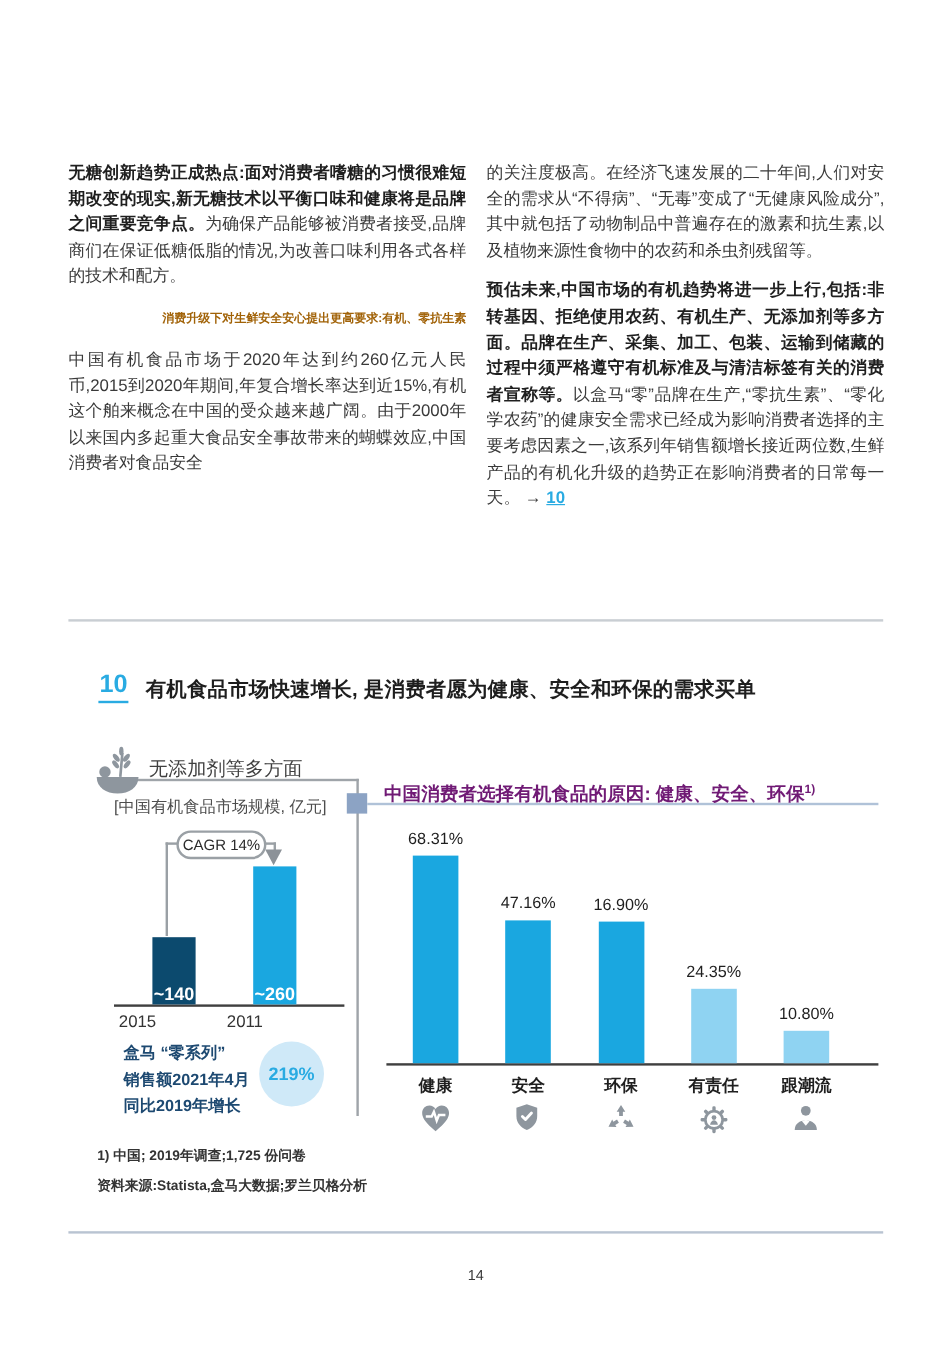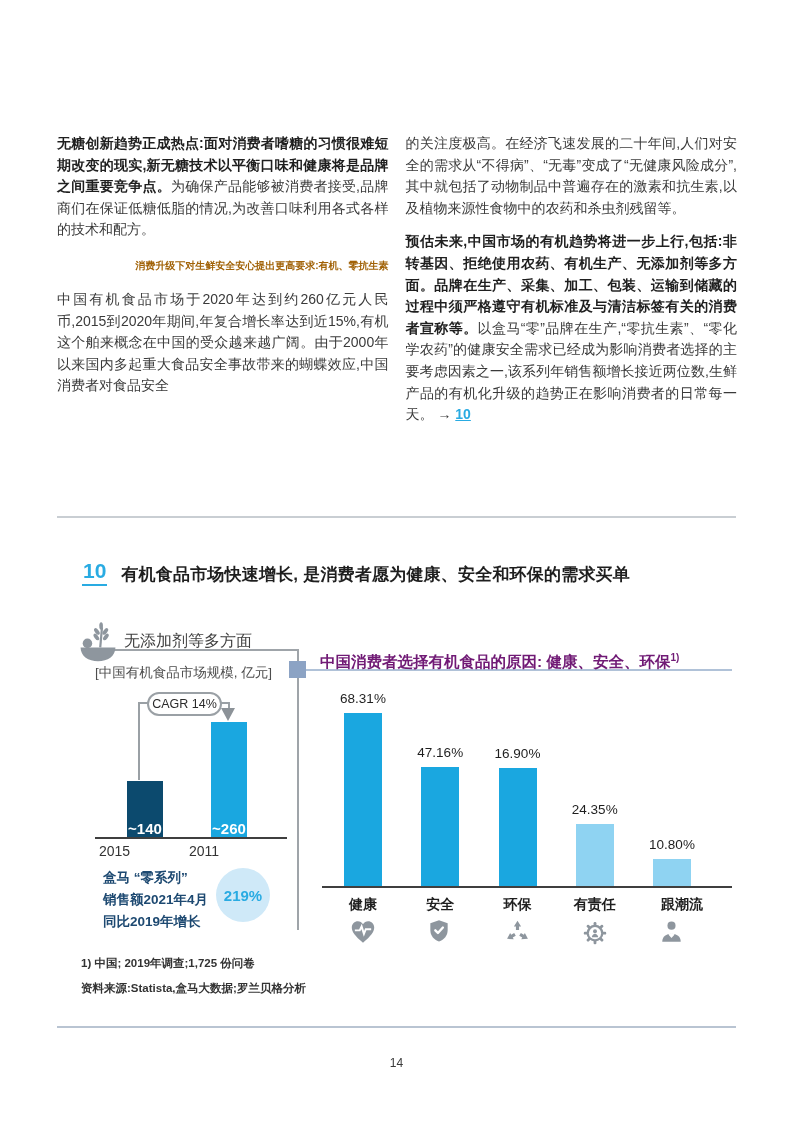--- a/index.html
+++ b/index.html
@@ -174,21 +174,21 @@
             <rect x="10.8" y="3.4" width="2.4" height="19.2" rx="1" transform="rotate(90 12 13)"></rect>
             <rect x="10.8" y="3.4" width="2.4" height="19.2" rx="1" transform="rotate(135 12 13)"></rect>
             <circle cx="12" cy="13" r="7.2"></circle>
             <circle cx="12" cy="13" r="5.2" fill="#fff"></circle>
             <circle cx="12" cy="11.4" r="1.7"></circle>
             <path d="M9.2 16.6c.3-2.1 1.6-3.2 2.8-3.2s2.5 1.1 2.8 3.2z"></path>
           </g>
         </svg></div>
       <div class="rbar" style="left: 331px; height: 27px; background: rgb(143, 211, 242);"></div>
       <div class="rval" style="left: 305px; top: 147px;">10.80%</div>
-      <div class="rcat" style="left: 315px;">跟潮流</div>
+      <div class="rcat" style="left: 305px;">跟潮流</div>
       <div class="ricon" style="left: 336px;"><svg viewBox="0 0 24 24" width="27" height="27">
           <g fill="#8e969e">
             <circle cx="12" cy="6.8" r="3.6"></circle>
             <path d="M3.8 21c0-4.6 3.6-7 8.2-7s8.2 2.4 8.2 7z"></path>
             <path d="M9.2 14.6 12 17.8 14.8 14.6 12 13.4Z" fill="#fff"></path>
           </g>
         </svg></div>
     </div>
 
   <div class="footnote" style="top:956px">1) 中国; 2019年调查;1,725 份问卷</div>

